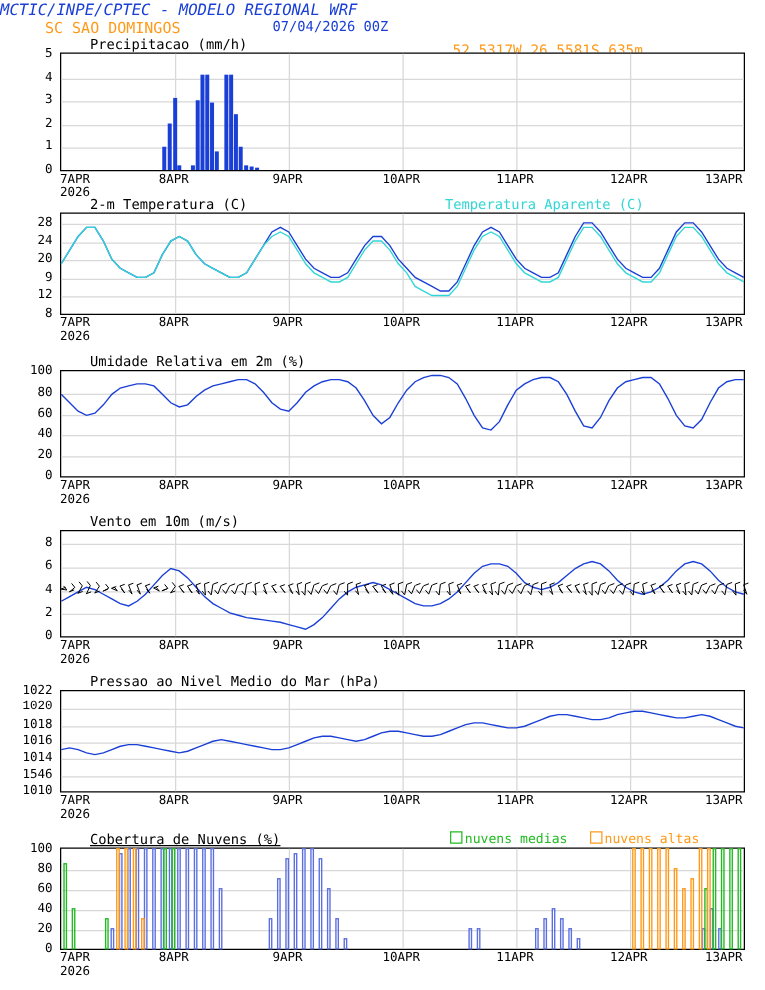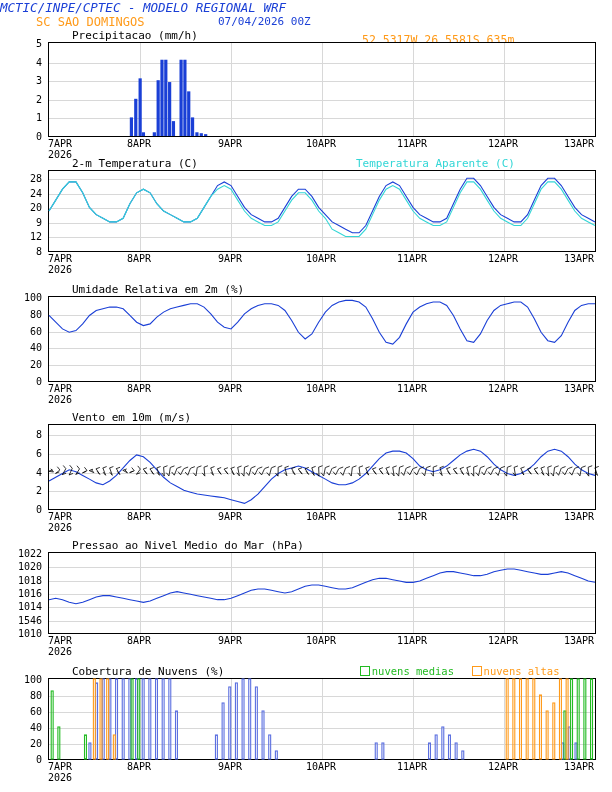--- a/index.html
+++ b/index.html
@@ -445,32 +445,32 @@
       <svg width="546" height="80" viewBox="0 0 546 80" style="left: 0px; top: 0px;">
         <path d="M0.00 46.67 L6.74 45.33 L13.48 46.67 L20.22 49.33 L26.96 50.67 L33.70 49.33 L40.44 46.67 L47.19 44.00 L53.93 42.67 L60.67 42.67 L67.41 44.00 L74.15 45.33 L80.89 46.67 L87.63 48.00 L94.37 49.33 L101.11 48.00 L107.85 45.33 L114.59 42.67 L121.33 40.00 L128.07 38.67 L134.81 40.00 L141.56 41.33 L148.30 42.67 L155.04 44.00 L161.78 45.33 L168.52 46.67 L175.26 46.67 L182.00 45.33 L188.74 42.67 L195.48 40.00 L202.22 37.33 L208.96 36.00 L215.70 36.00 L222.44 37.33 L229.19 38.67 L235.93 40.00 L242.67 38.67 L249.41 36.00 L256.15 33.33 L262.89 32.00 L269.63 32.00 L276.37 33.33 L283.11 34.67 L289.85 36.00 L296.59 36.00 L303.33 34.67 L310.07 32.00 L316.81 29.33 L323.56 26.67 L330.30 25.33 L337.04 25.33 L343.78 26.67 L350.52 28.00 L357.26 29.33 L364.00 29.33 L370.74 28.00 L377.48 25.33 L384.22 22.67 L390.96 20.00 L397.70 18.67 L404.44 18.67 L411.19 20.00 L417.93 21.33 L424.67 22.67 L431.41 22.67 L438.15 21.33 L444.89 18.67 L451.63 17.33 L458.37 16.00 L465.11 16.00 L471.85 17.33 L478.59 18.67 L485.33 20.00 L492.07 21.33 L498.81 21.33 L505.56 20.00 L512.30 18.67 L519.04 20.00 L525.78 22.67 L532.52 25.33 L539.26 28.00 L546.00 29.33 " fill="none" stroke="#1a3fd6" stroke-width="1.1"></path>
       </svg>
     </div>
     <div class="ylabs" style="left: 0px; top: 552px; height: 82px;">
       <div class="ylab" style="top: 81px; right: 2px; text-align: center;">1010</div>
       <div class="ylab" style="top: 67.6667px; right: 2px;">1546</div>
       <div class="ylab" style="top: 54.3333px; right: 2px;">1014</div>
       <div class="ylab" style="top: 41px; right: 2px;">1016</div>
       <div class="ylab" style="top: 27.6667px; right: 2px;">1018</div>
-      <div class="ylab" style="top: 14.3333px; right: 2px;">1020</div>
+      <div class="ylab" style="top: 14.3333px; right: 2px; font-family: Liberation Mono, monospace;">1020</div>
       <div class="ylab" style="top: 1px; right: 2px;">1022</div>
     </div>
     <div class="xlab" style="left: 48px; top: 635px;">7APR</div>
     <div class="xlab" style="left: 127.018px; top: 635px;">8APR</div>
     <div class="xlab" style="left: 217.982px; top: 635px;">9APR</div>
     <div class="xlab" style="left: 306px; top: 635px;">10APR</div>
     <div class="xlab" style="left: 397.018px; top: 635px;">11APR</div>
     <div class="xlab" style="left: 487.982px; top: 635px;">12APR</div>
     <div class="xlab" style="left: 564px; top: 635px;">13APR</div>
     <div class="xlab sub" style="left: 48px; top: 646px;">2026</div>
-    <div class="ptitle" style="left: 72px; top: 665px;">Cobertura de Nuvens (%)</div>
+    <div class="ptitle" style="left: 72px; top: 665px; text-decoration: underline;">Cobertura de Nuvens (%)</div>
     <div class="legend-item" style="left: 248px; top: 697px; color: rgb(91, 111, 224);"><span class="swatch" style="background: rgb(255, 255, 255); border-color: rgb(91, 111, 224);"></span><span>nuvens baixas</span></div>
     <div class="legend-item" style="left: 359.8px; top: 665px; color: rgb(34, 187, 34);"><span class="swatch" style="background: rgb(255, 255, 255); border-color: rgb(34, 187, 34);"></span><span>nuvens medias</span></div>
     <div class="legend-item" style="left: 471.6px; top: 665px; color: rgb(255, 154, 25);"><span class="swatch" style="background: rgb(255, 255, 255); border-color: rgb(255, 154, 25);"></span><span>nuvens altas</span></div>
     <div class="panel" style="top: 678px; width: 548px; height: 82px;">
       <div class="hline" style="top: 65px;"></div>
       <div class="hline" style="top: 49px;"></div>
       <div class="hline" style="top: 33px;"></div>
       <div class="hline" style="top: 17px;"></div>
       <div class="vline" style="left: 91.0182px;"></div>
       <div class="vline" style="left: 181.982px;"></div>

